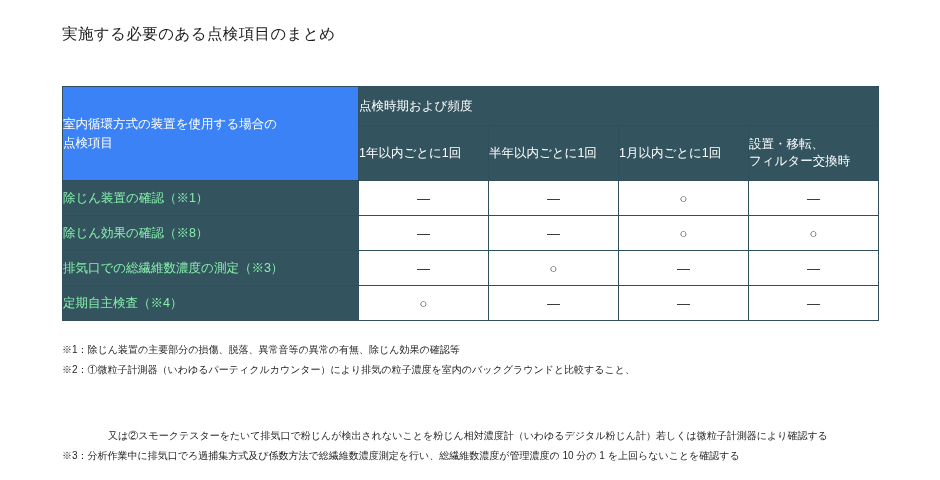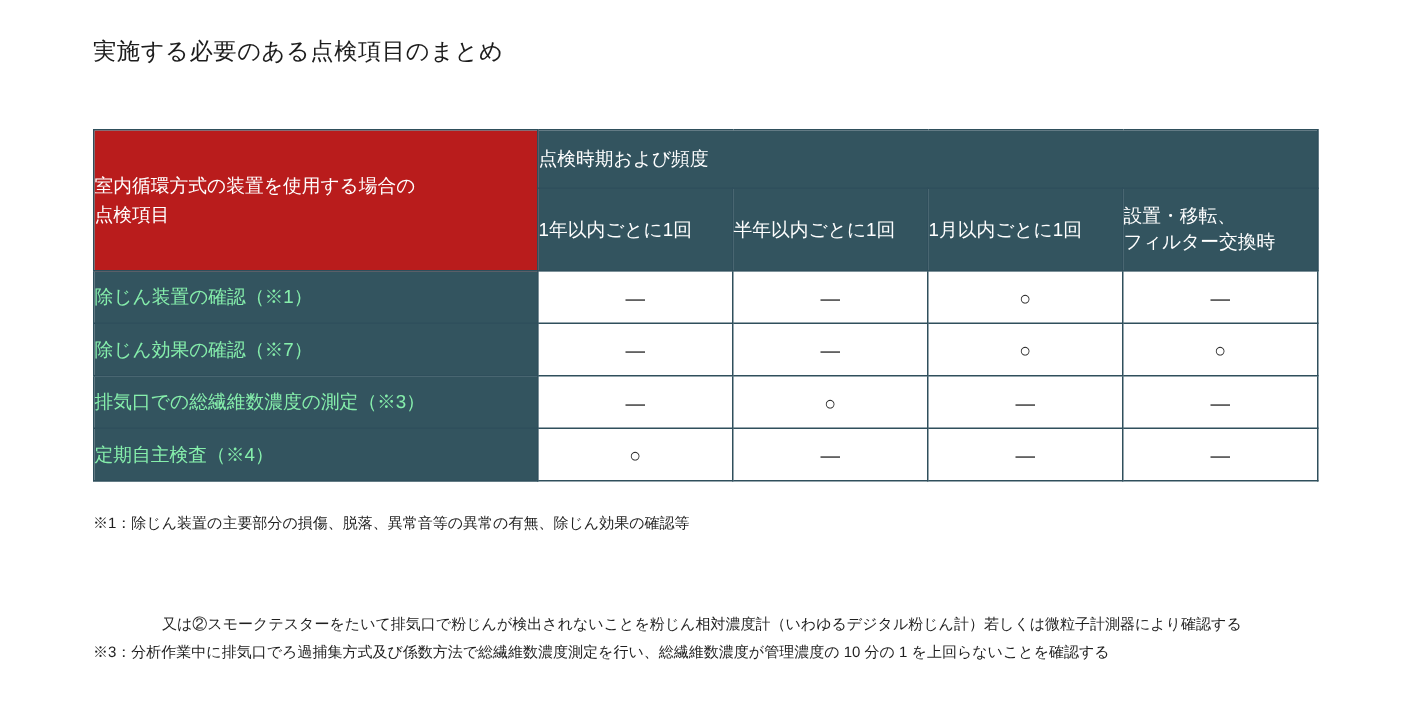--- a/index.html
+++ b/index.html
@@ -50,21 +50,21 @@
     font-weight: normal;
   }
   .hdr {
     background: #33545f;
     color: #ffffff;
     text-align: left;
     font-size: 12.5px;
     line-height: 1.35;
   }
   .hdr-left {
-    background: #b91c1c;
+    background: #3b82f6;
     color: #ffffff;
     text-align: left;
     font-size: 12.5px;
     line-height: 1.5;
     padding: 0 12px;
   }
   .rowhdr {
     background: #33545f;
     color: #86efac;
     text-align: left;
@@ -131,21 +131,21 @@
       </thead>
       <tbody>
         <tr>
           <td class="rowhdr">除じん装置の確認（※1）</td>
           <td class="cell">—</td>
           <td class="cell">—</td>
           <td class="cell">○</td>
           <td class="cell">—</td>
         </tr>
         <tr>
-          <td class="rowhdr">除じん効果の確認（※7）</td>
+          <td class="rowhdr">除じん効果の確認（※8）</td>
           <td class="cell">—</td>
           <td class="cell">—</td>
           <td class="cell">○</td>
           <td class="cell">○</td>
         </tr>
         <tr>
           <td class="rowhdr">排気口での総繊維数濃度の測定（※3）</td>
           <td class="cell">—</td>
           <td class="cell">○</td>
           <td class="cell">—</td>
@@ -157,17 +157,18 @@
           <td class="cell">—</td>
           <td class="cell">—</td>
           <td class="cell">—</td>
         </tr>
       </tbody>
     </table>
   </div>
 
   <div class="notes">
     <div class="note-line">※1：除じん装置の主要部分の損傷、脱落、異常音等の異常の有無、除じん効果の確認等</div>
+    <div class="note-line">※2：①微粒子計測器（いわゆるパーティクルカウンター）により排気の粒子濃度を室内のバックグラウンドと比較すること、</div>
     <div class="note-line note-indent">又は②スモークテスターをたいて排気口で粉じんが検出されないことを粉じん相対濃度計（いわゆるデジタル粉じん計）若しくは微粒子計測器により確認する</div>
     <div class="note-line">※3：分析作業中に排気口でろ過捕集方式及び係数方法で総繊維数濃度測定を行い、総繊維数濃度が管理濃度の 10 分の 1 を上回らないことを確認する</div>
   </div>
 
 </div>
 
 </body></html>

